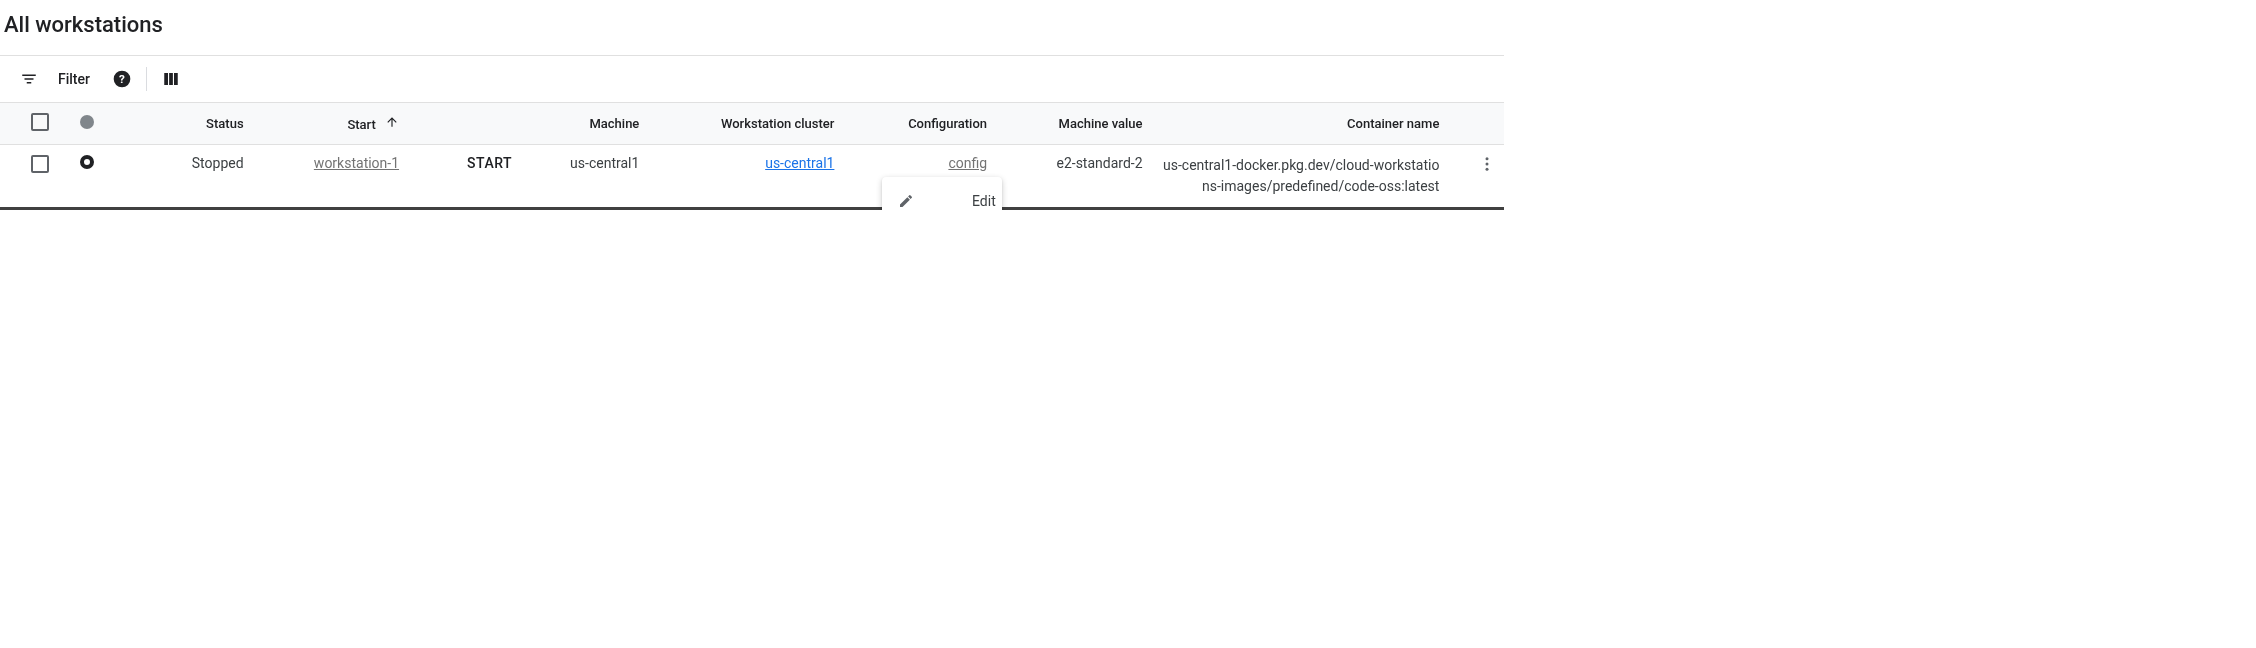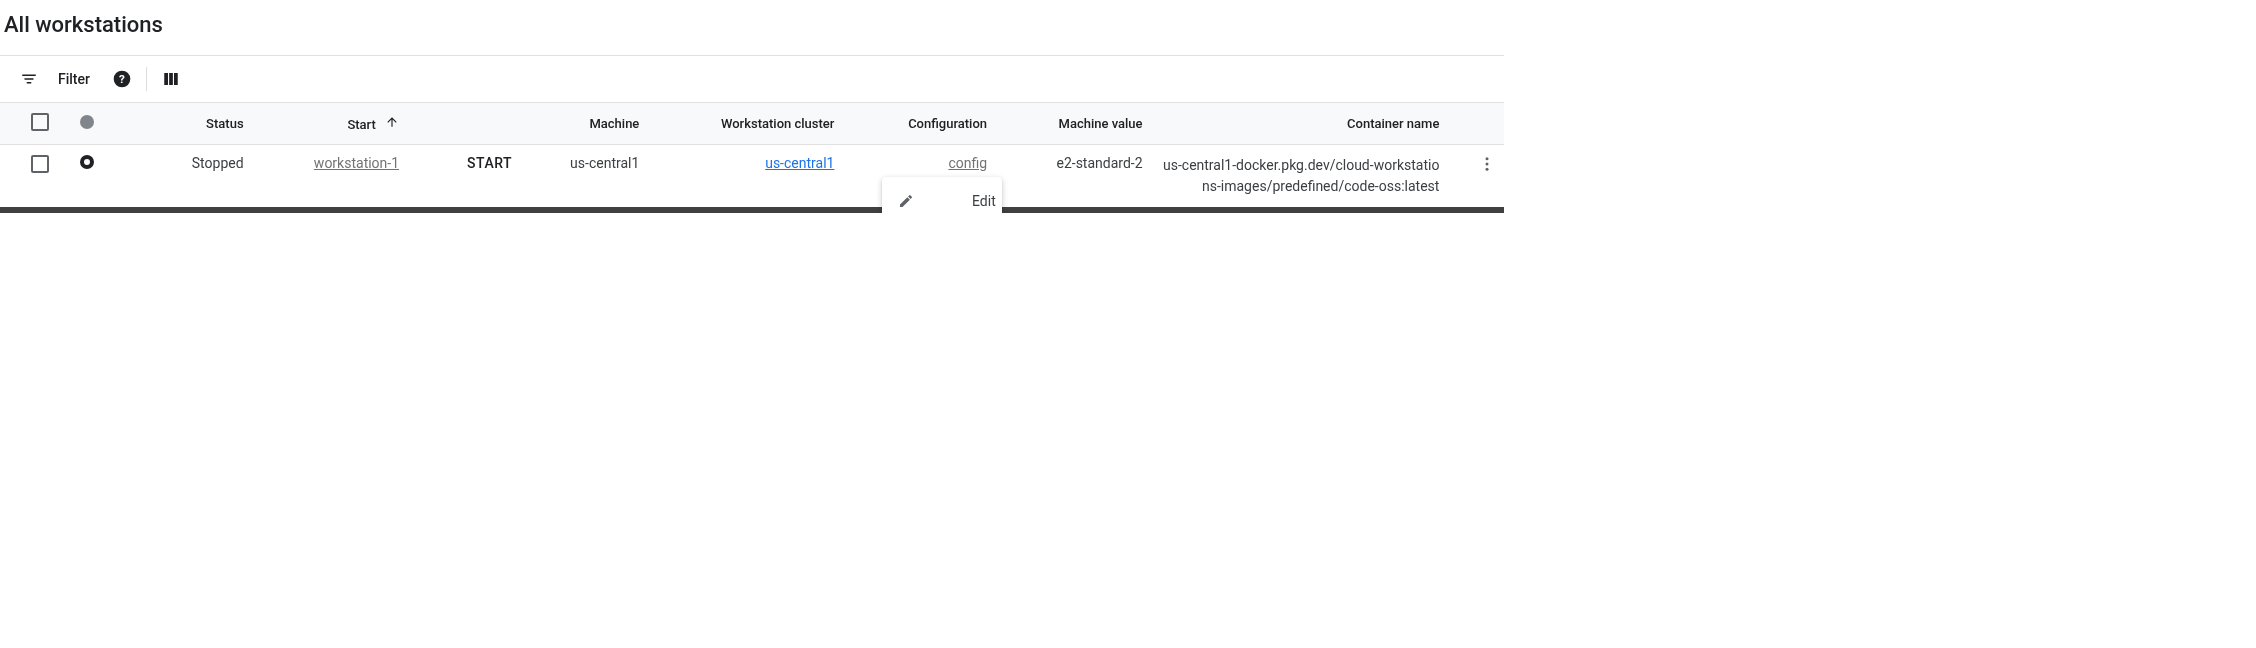--- a/index.html
+++ b/index.html
@@ -65,21 +65,21 @@
     padding: 10px 8px;
     vertical-align: top;
   }
   th {
     font-weight: 500;
     font-size: 13px;
     color: #202124;
     border-bottom: 1px solid #e0e0e0;
     vertical-align: middle;
   }
-  tbody tr { border-bottom: 6px solid #404040; }
+  tbody tr { border-bottom: 3px solid #404040; }
   .col-check { width: 40px; text-align: center; }
   .col-ind { width: 32px; }
   .col-status { width: 106px; }
   .col-name { width: 110px; }
   .col-action { width: 80px; }
   .col-loc { width: 90px; }
   .col-cluster { width: 138px; }
   .col-config { width: 108px; }
   .col-machine { width: 110px; }
   .col-image { width: 210px; }

